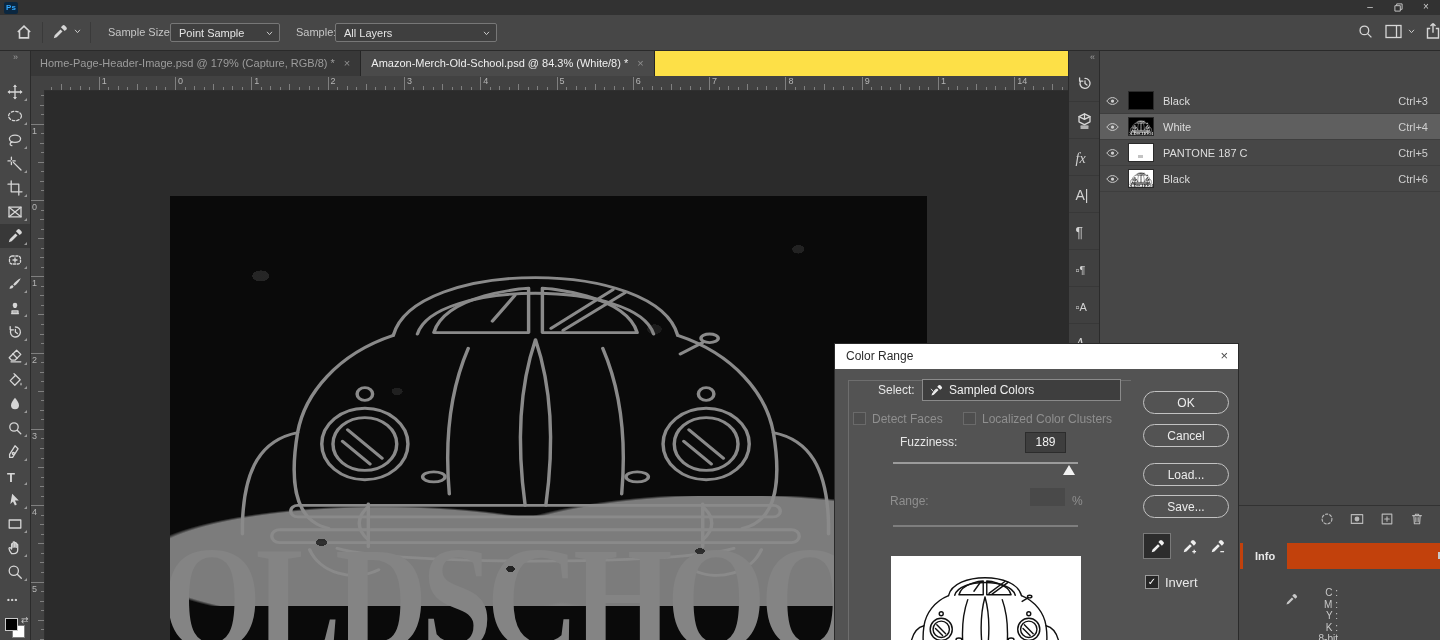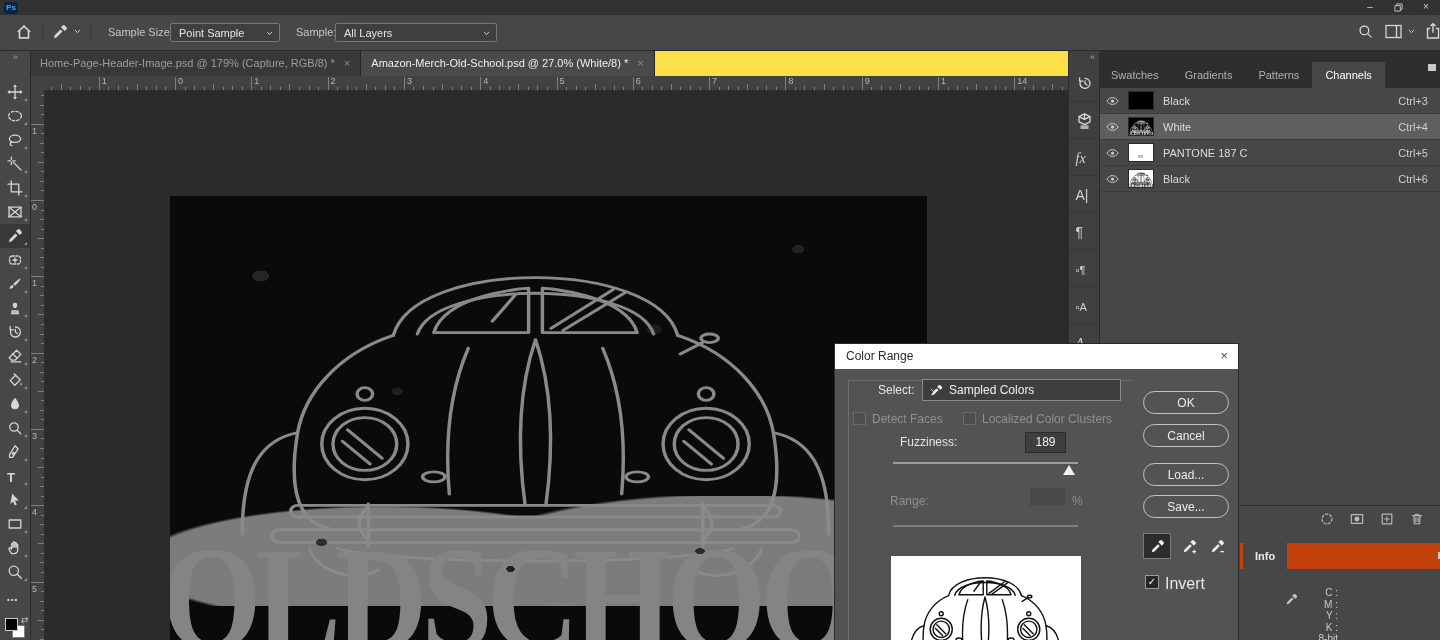--- a/index.html
+++ b/index.html
@@ -144,21 +144,21 @@
   #rangebox{position:absolute;left:195px;top:144px;width:35px;height:18px;background:#494949}
   #preview{position:absolute;left:56px;top:212px;width:190px;height:84px;background:#fff;overflow:hidden}
   #preview svg{position:absolute;left:10px;top:2px;width:168px;height:124px}
   .dbtn{position:absolute;left:308px;width:86px;height:23px;border:1px solid #c2c2c2;border-radius:12px;
     background:transparent;color:#ececec;font-size:12px;text-align:center;line-height:22px;box-sizing:border-box}
   .dropbox{position:absolute;top:189px;width:28px;height:26px;display:flex;align-items:center;justify-content:center}
   .dropbox.sel{background:#2c2c2c;border:1px solid #7a7a7a;box-sizing:border-box}
   .dropbox .ic{width:15px;height:15px;color:#efefef}
   #invcheck{position:absolute;left:310px;top:231px;width:12px;height:12px;background:#262626;
     border:1px solid #9a9a9a;color:#fff;font-size:10px;line-height:12px;text-align:center}
-  #invlabel{position:absolute;left:330px;top:231px;font-size:16px;color:#e8e8e8}
+  #invlabel{position:absolute;left:330px;top:231px;font-size:13px;color:#e8e8e8}
 </style>
 </head>
 <body>
 
 <div id="menubar">
   <div id="pslogo">Ps</div>
   <div id="winctl">
     <div class="wbtn">–</div>
     <div class="wbtn">
       <svg viewBox="0 0 10 10">
@@ -422,21 +422,21 @@
     <div id="swapcolors">⇄</div>
   </div>
 </div>
 
 <div id="tabbar">
     <div class="doctab">
       <span>Home-Page-Header-Image.psd @ 179% (Capture, RGB/8) *</span>
       <span class="closex">×</span>
     </div>
     <div class="doctab active">
-      <span>Amazon-Merch-Old-School.psd @ 27.0% (White/8) *</span>
+      <span>Amazon-Merch-Old-School.psd @ 84.3% (White/8) *</span>
       <span class="closex">×</span>
     </div>
   </div>
 <div id="corner"></div>
 <div id="hruler">
     <span class="hlab" style="left: 57.7px;">1</span>
     <span class="hlab" style="left: 134px;">0</span>
     <span class="hlab" style="left: 210.3px;">1</span>
     <span class="hlab" style="left: 286.6px;">2</span>
     <span class="hlab" style="left: 362.9px;">3</span>
@@ -702,29 +702,20 @@
       <div class="dockbtn">
         <span class="ic"><span class="dglyph" style="font-size:11px">▫A</span></span>
       </div>
       <div class="dockbtn">
         <span class="ic"><span class="dglyph"><i>A</i></span></span>
       </div>
     </div>
 </div>
 
 <div id="rightcol">
-  <div id="ptabstrip">
-    <div id="ptabs">
-        <div class="ptab">Swatches</div>
-        <div class="ptab">Gradients</div>
-        <div class="ptab">Patterns</div>
-        <div class="ptab active">Channels</div>
-      </div>
-    <div class="pmenu-sq" style="right:4px;top:14px"></div>
-  </div>
   <div id="channels">
       <div class="chrow">
         <span class="eye ic">
           <svg viewBox="0 0 16 12">
             <path d="M1 6C3 3.2 5.4 1.8 8 1.8S13 3.2 15 6c-2 2.8-4.4 4.2-7 4.2S3 8.8 1 6z" fill="none" stroke="currentColor" stroke-width="1.2"></path>
             <circle cx="8" cy="6" r="2" fill="currentColor"></circle>
           </svg>
         </span>
         <div class="thumb" style="background: rgb(0, 0, 0);"></div>
         <span class="chname">Black</span>

